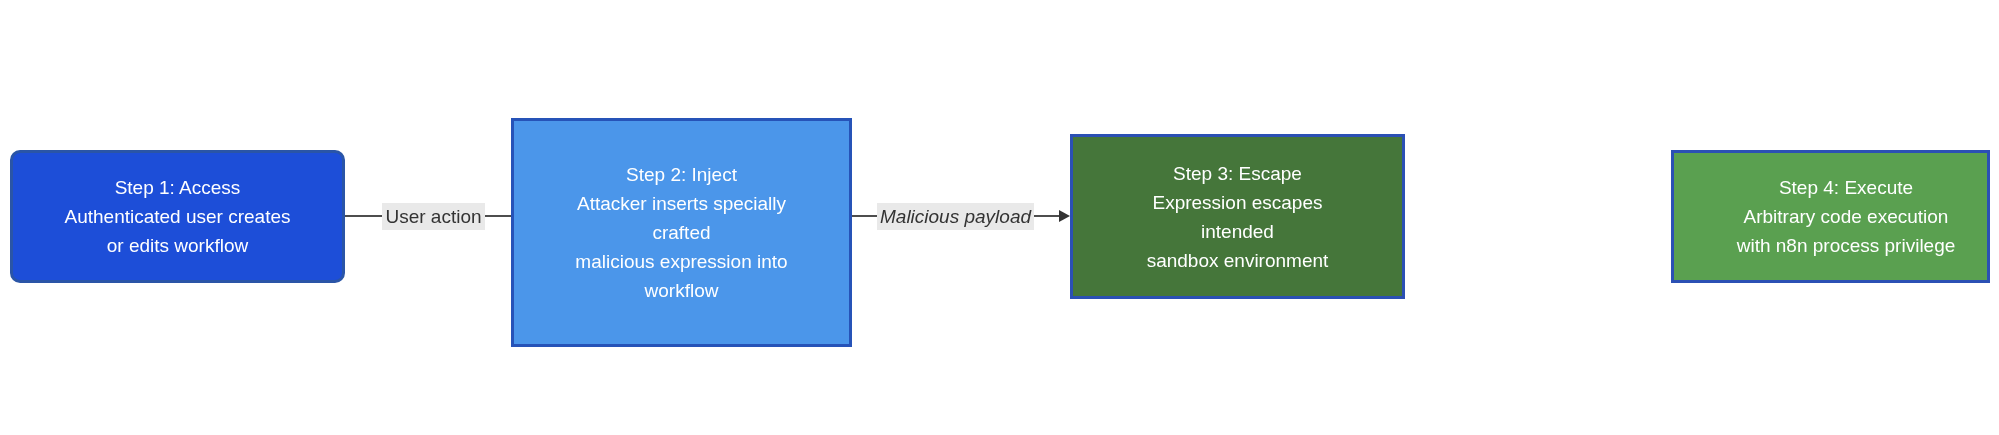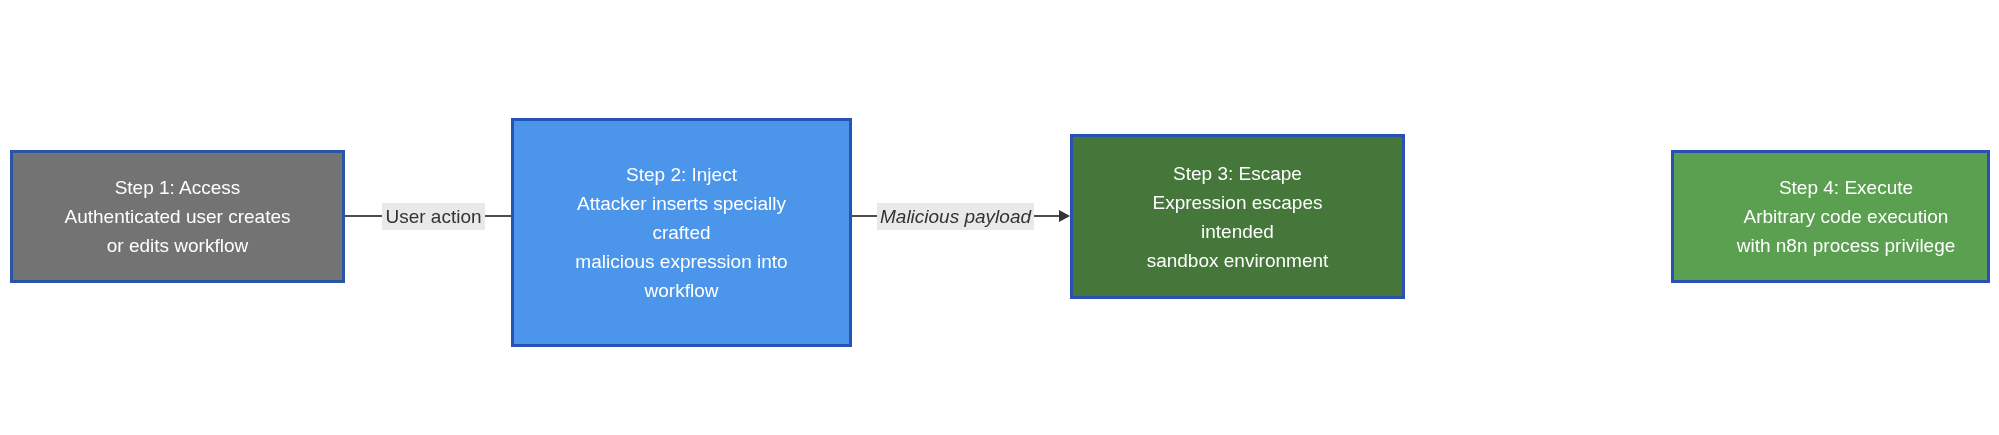--- a/index.html
+++ b/index.html
@@ -65,21 +65,21 @@
     border-top: 6px solid transparent;
     border-bottom: 6px solid transparent;
     border-left: 11px solid #333333;
   }
 </style>
 </head>
 <body>
 
 <div class="canvas">
 
-  <div class="node node-1" style="background-color: #737373; border-color: rgb(42, 85, 167); color: rgb(255, 255, 255);">Step 1: Access
+  <div class="node node-1" style="background-color: #1d4ed8; border-color: rgb(42, 85, 167); color: rgb(255, 255, 255); border-radius: 10px;">Step 1: Access
 Authenticated user creates
 or edits workflow</div>
 
   <div class="edge edge-1">
     <div class="edge-line" style="border-top-color: rgb(77, 77, 77);"></div>
     <div class="edge-label" style="background-color: rgb(233, 233, 233); color: rgb(51, 51, 51);">User action</div>
     <div class="edge-line" style="border-top-color: rgb(77, 77, 77);"></div>
     <div class="edge-arrowhead" style="border-left-color: rgb(51, 51, 51);"></div>
   </div>
 

